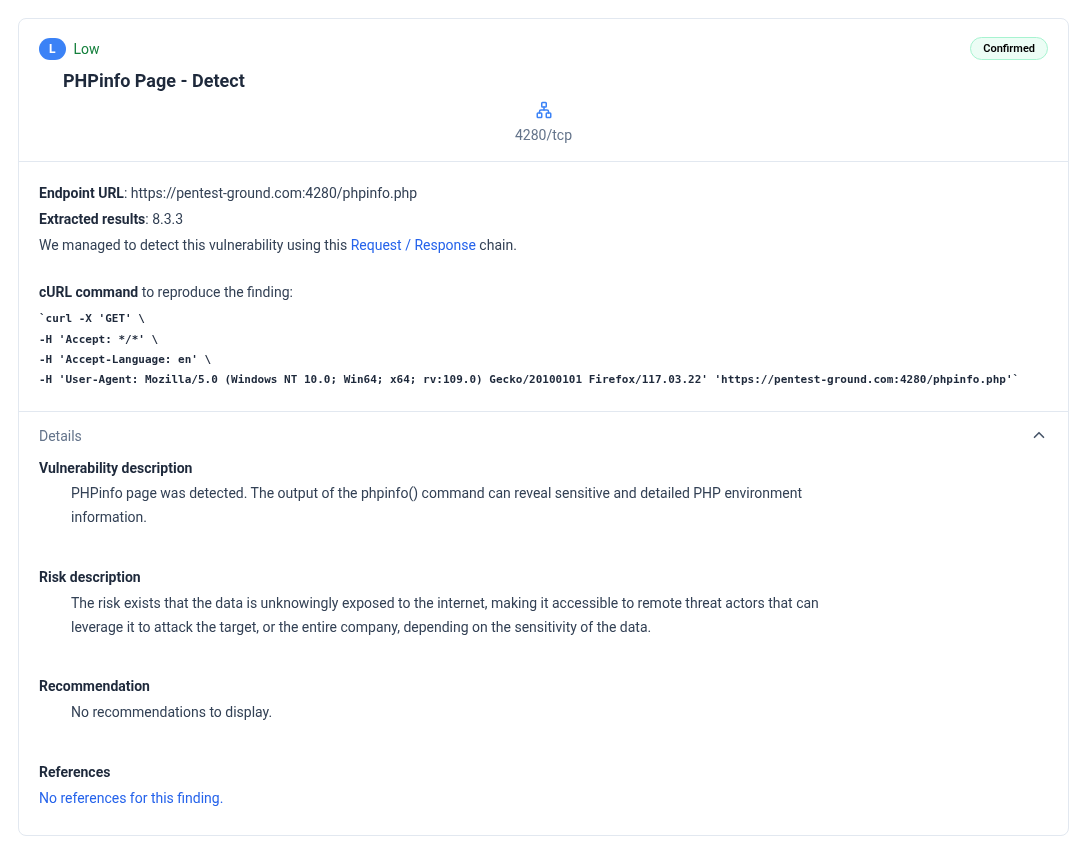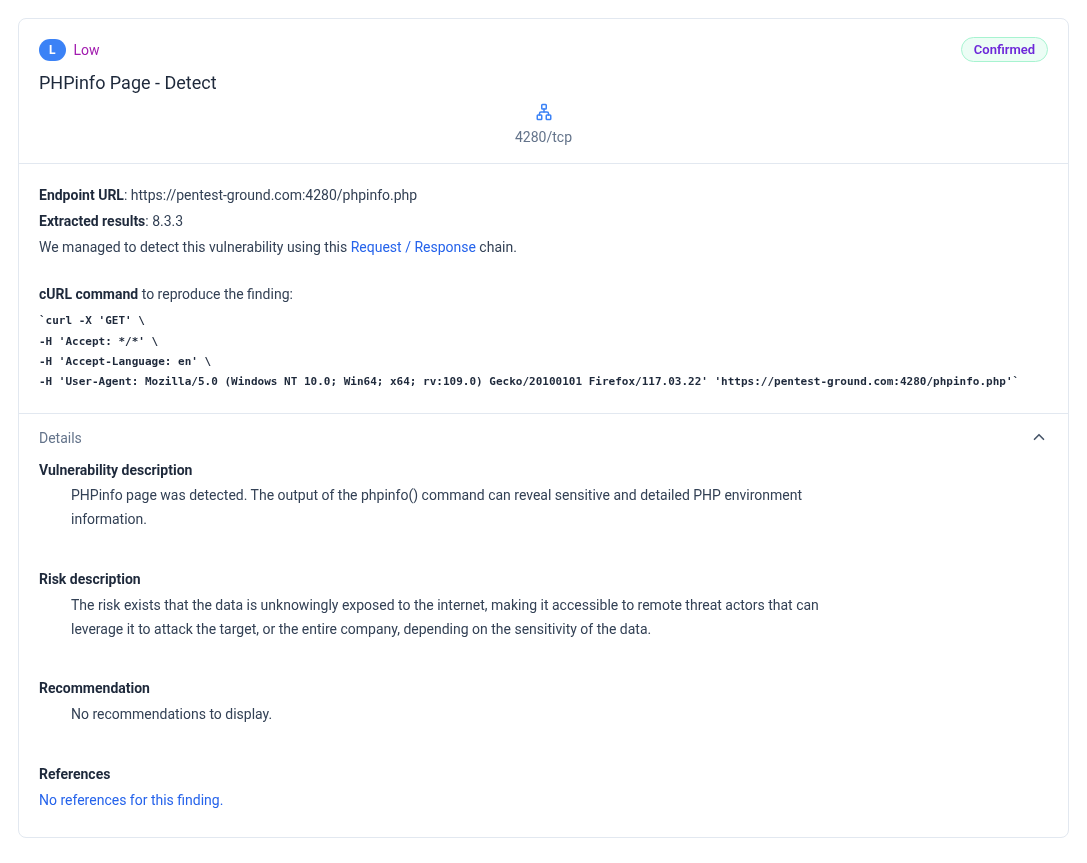--- a/index.html
+++ b/index.html
@@ -40,37 +40,38 @@
       font-weight: 700;
       font-size: 12px;
       border-radius: 12px;
       padding: 2px 10px;
       line-height: 18px;
       display: inline-flex;
       align-items: center;
       justify-content: center;
     }
     .severity-label {
-      color: #a21caf;
+      color: #15803d;
       font-size: 14px;
     }
     .confirmed-badge {
       background: #ecfdf5;
       border: 1px solid #a7f3d0;
-      color: #6d28d9;
-      font-size: 13px;
+      color: #000000;
+      font-size: 11px;
       font-weight: 600;
       border-radius: 14px;
       padding: 4px 12px;
     }
     .title {
       font-size: 18px;
-      font-weight: 400;
+      font-weight: 700;
       color: #1e293b;
       margin-bottom: 10px;
+      margin-left: 24px;
     }
     .port-row {
       display: flex;
       align-items: center;
       gap: 8px;
       color: #64748b;
       font-size: 14px;
       flex-direction: column;
     }
     .port-icon {

